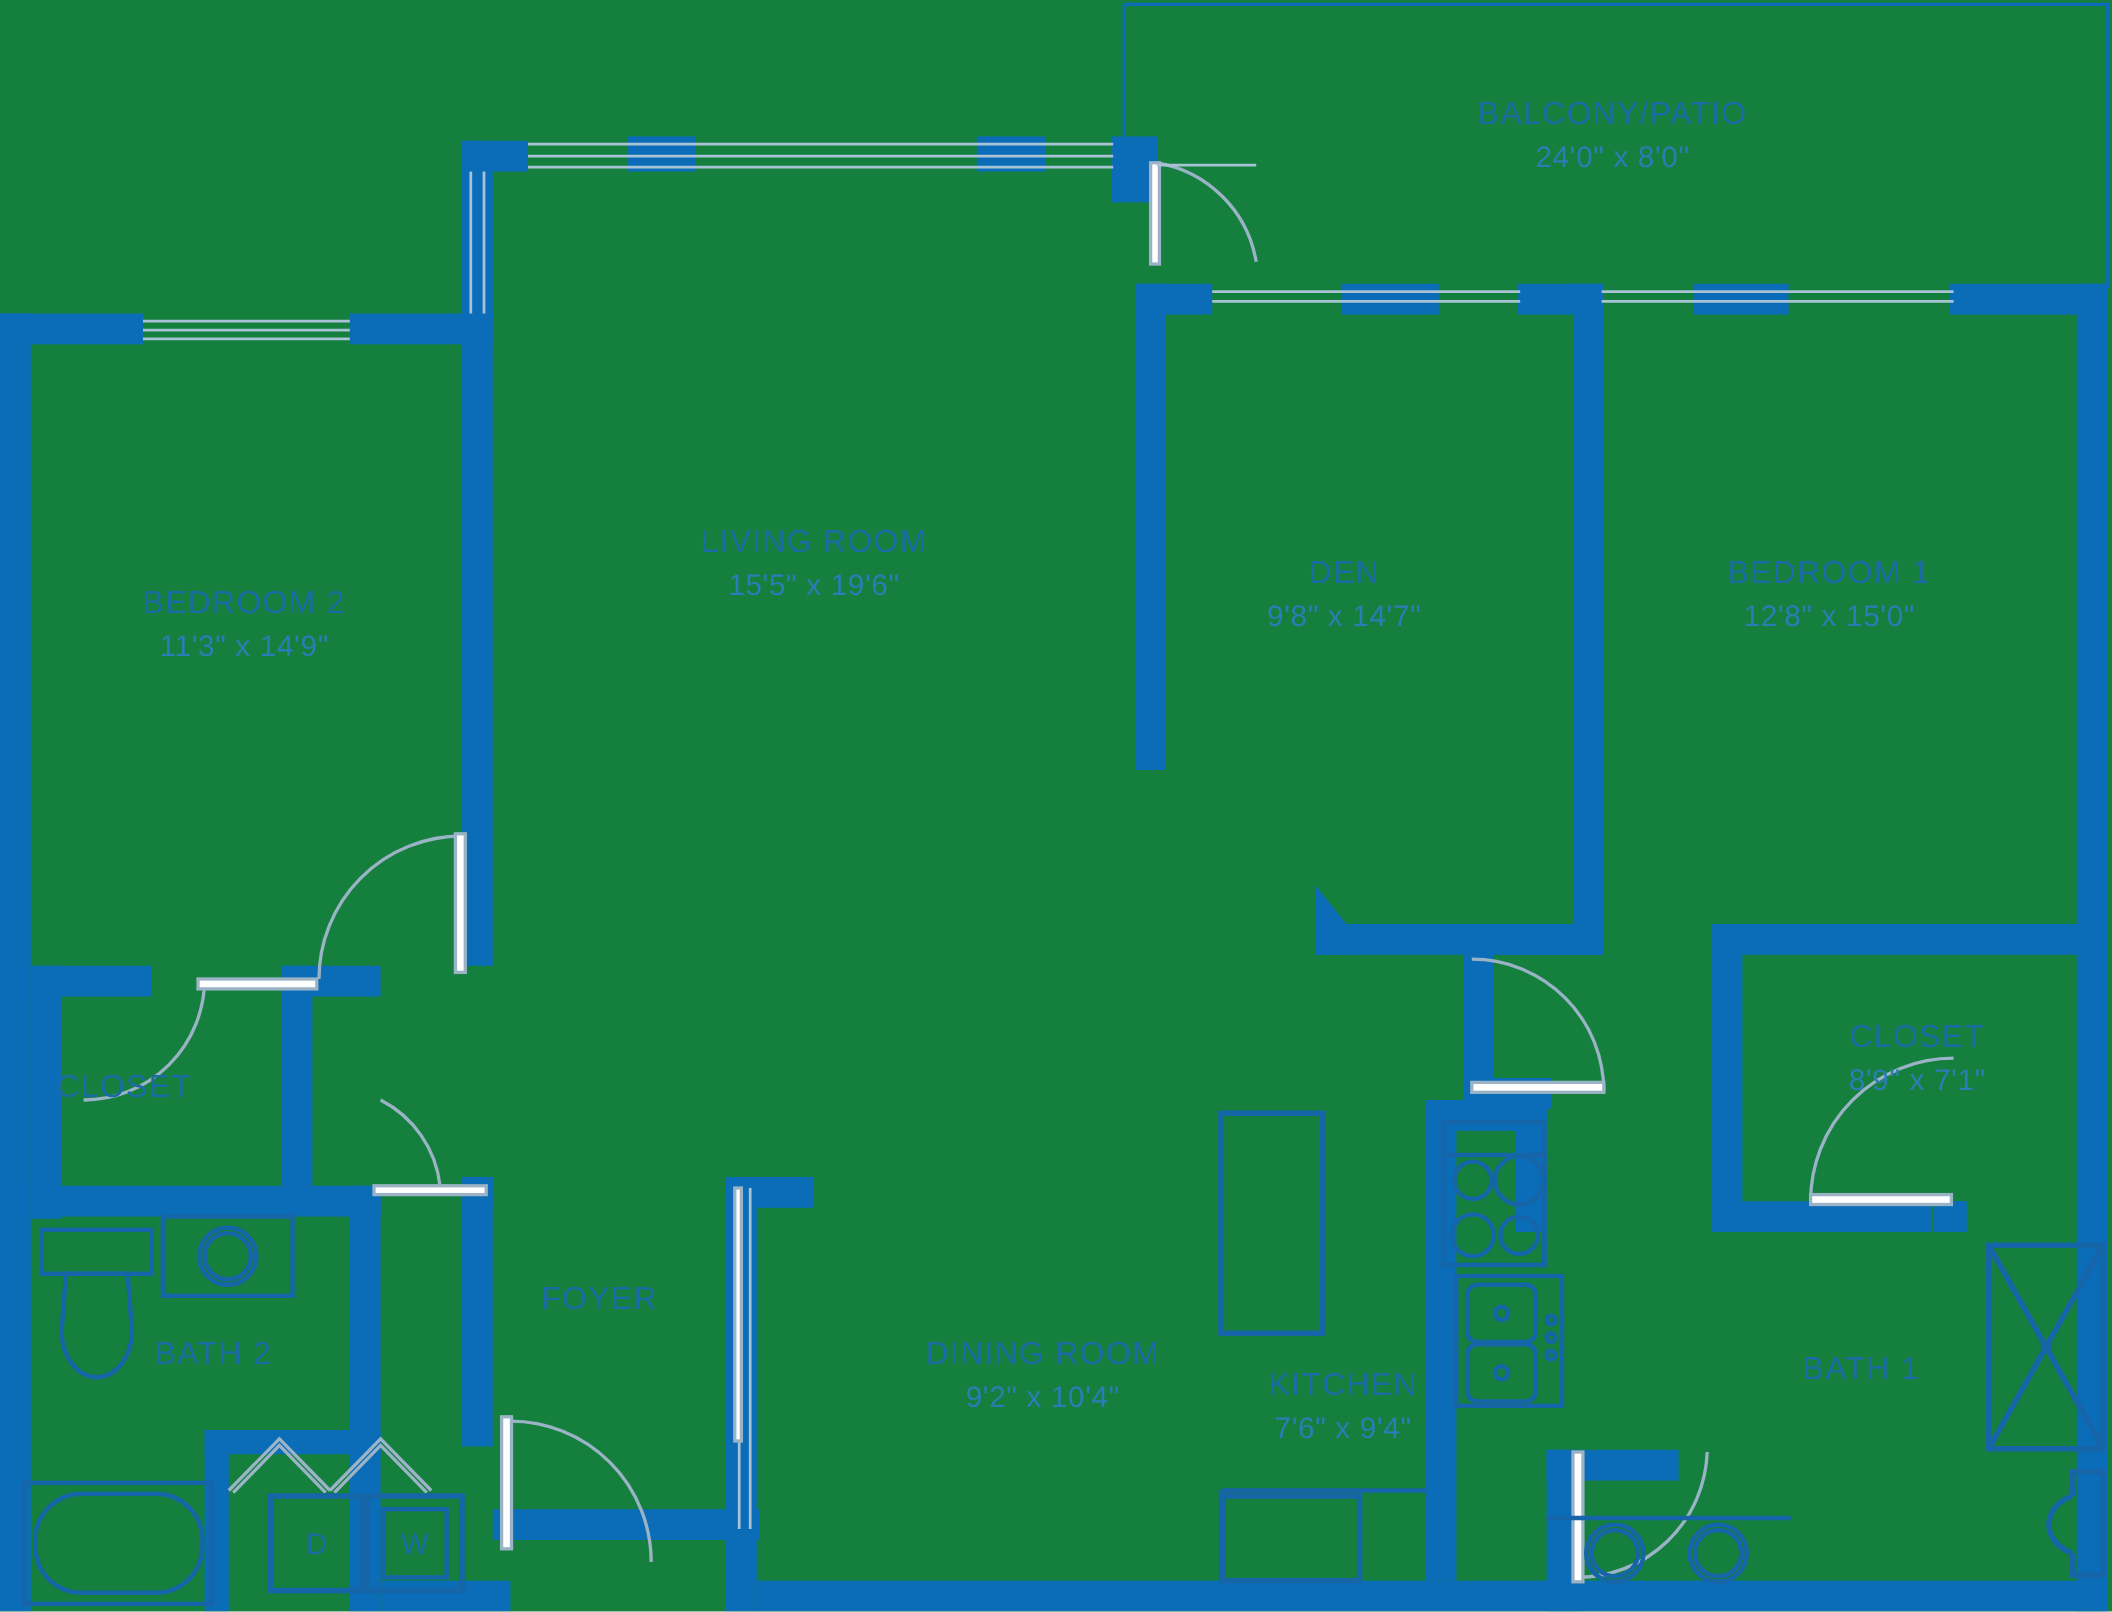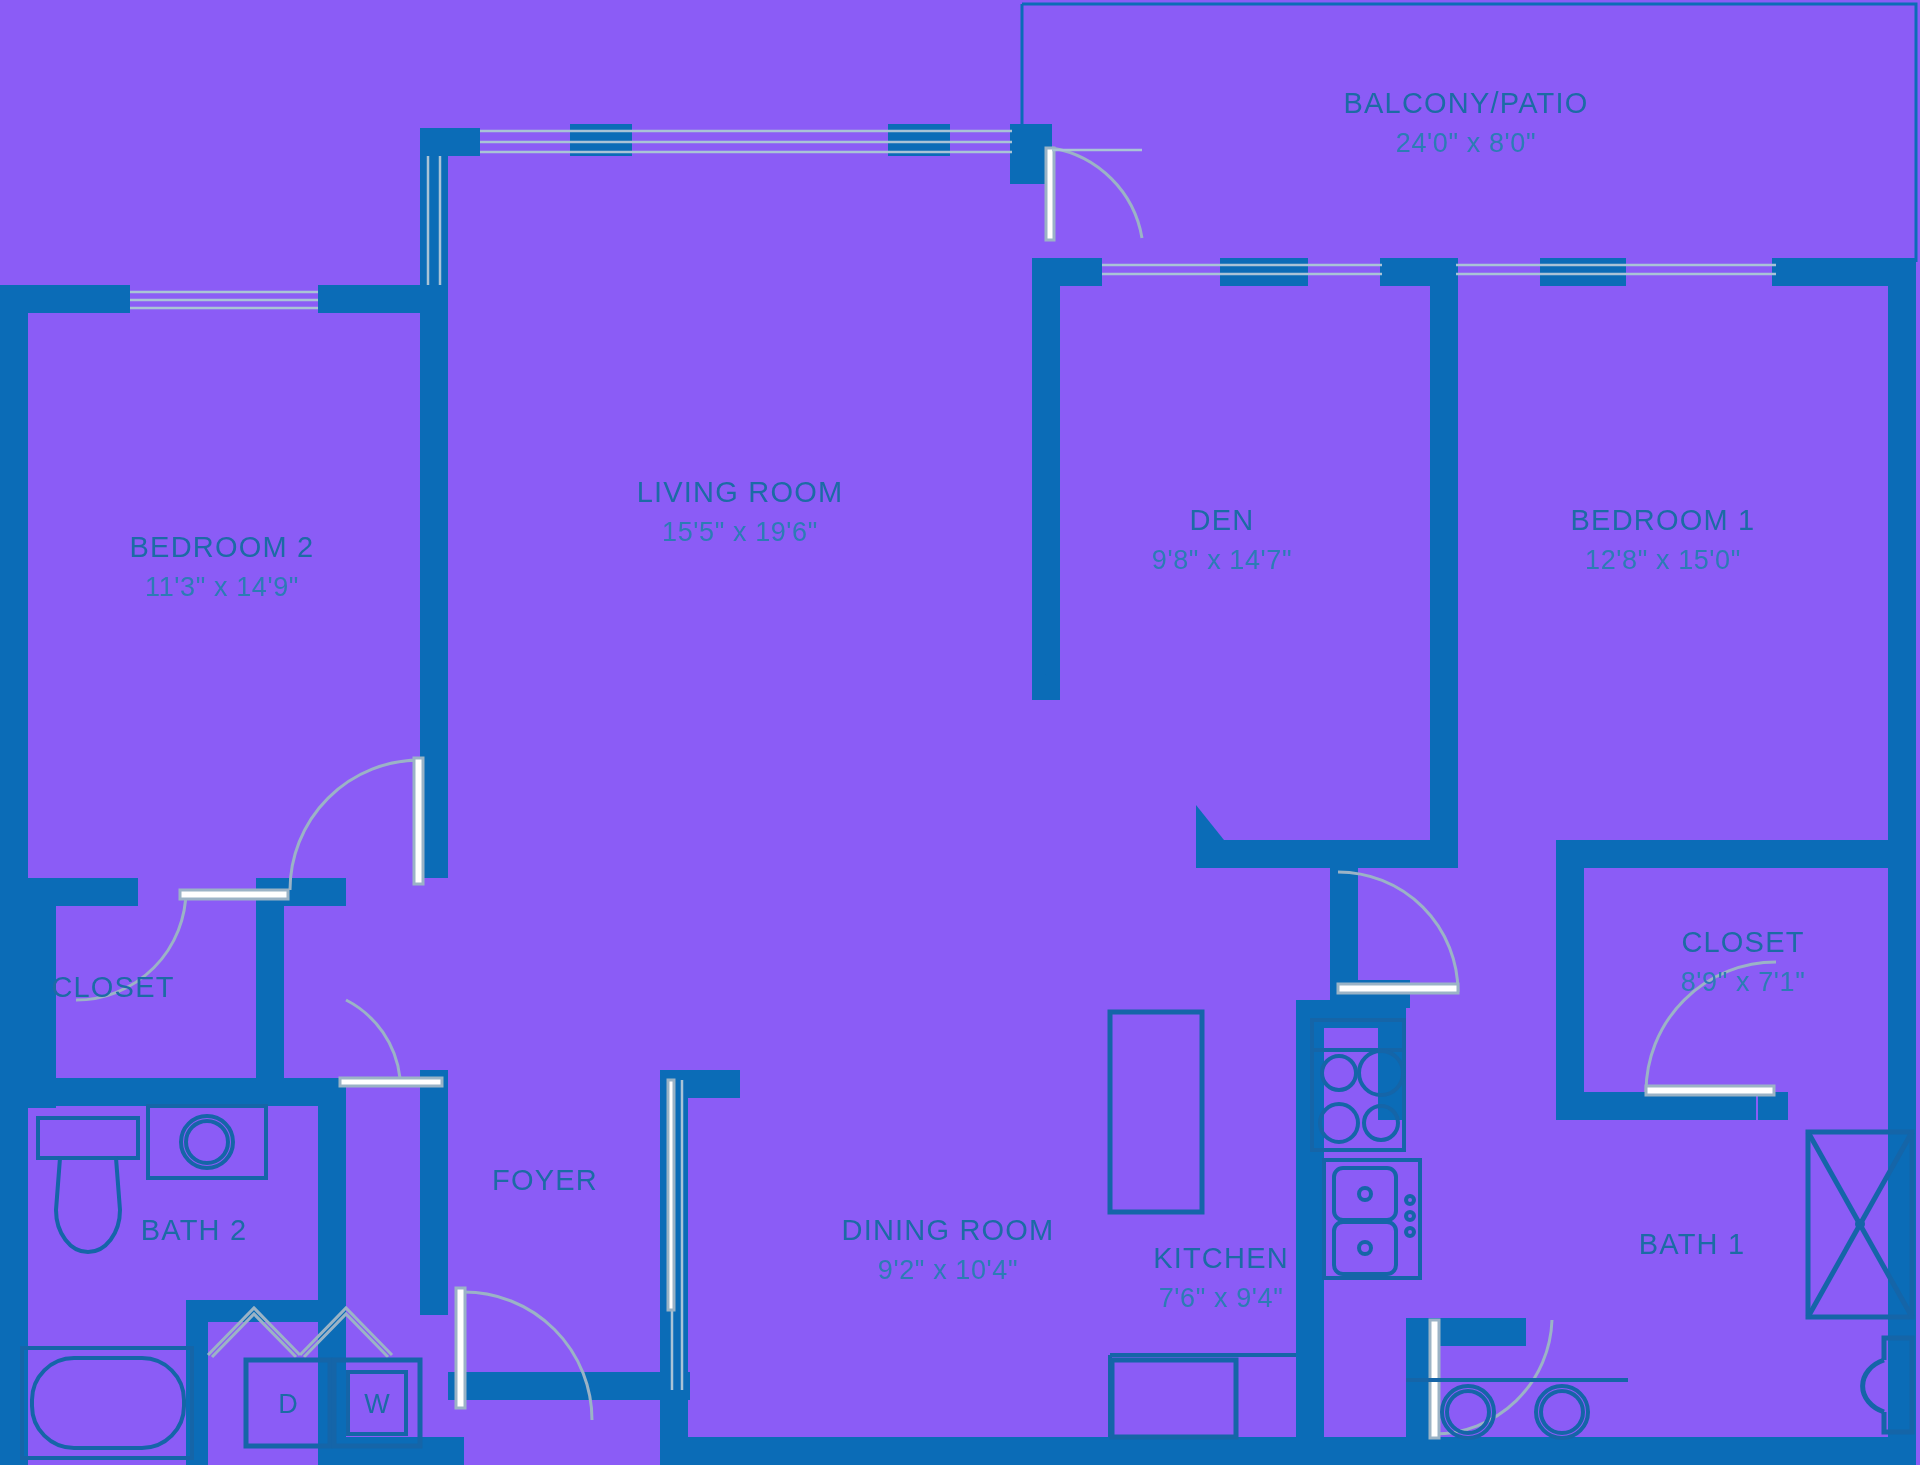--- a/index.html
+++ b/index.html
@@ -10,21 +10,21 @@
   body {
     width: 1920px;
     height: 1465px;
     overflow: hidden;
     font-family: "Liberation Sans", sans-serif;
   }
   #floorplan-root {
     position: relative;
     width: 1920px;
     height: 1465px;
-    background: #8b5cf6;
+    background: #15803d;
   }
   svg#plan {
     display: block;
     width: 1920px;
     height: 1465px;
   }
   .wall      { fill: #0b6cb7; }
   .thinline  { fill: none; stroke: #0b6cb7; stroke-width: 3; }
   .fixture   { fill: none; stroke: #1565a8; stroke-width: 5; }
   .fixture-thin { fill: none; stroke: #1565a8; stroke-width: 4; }

